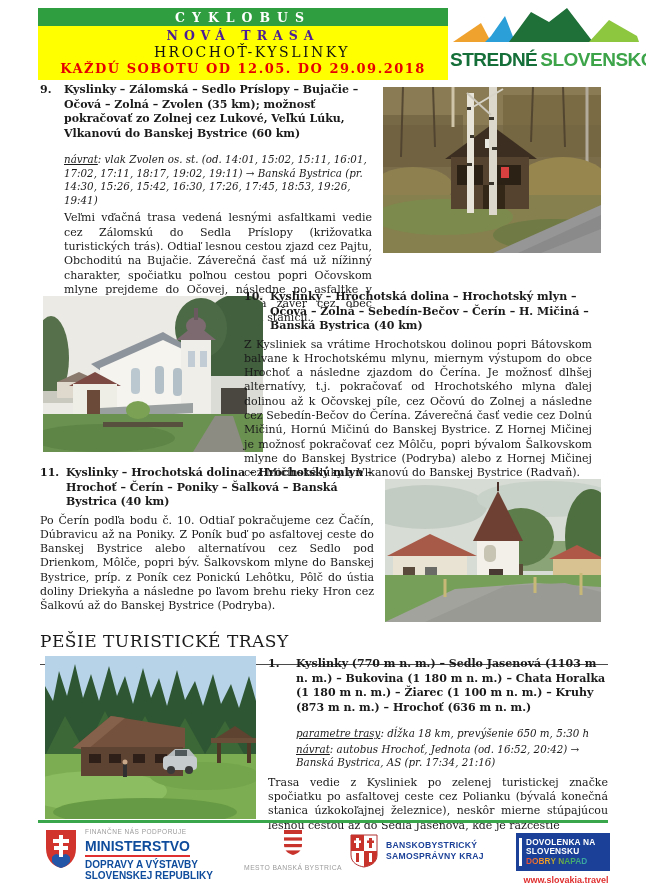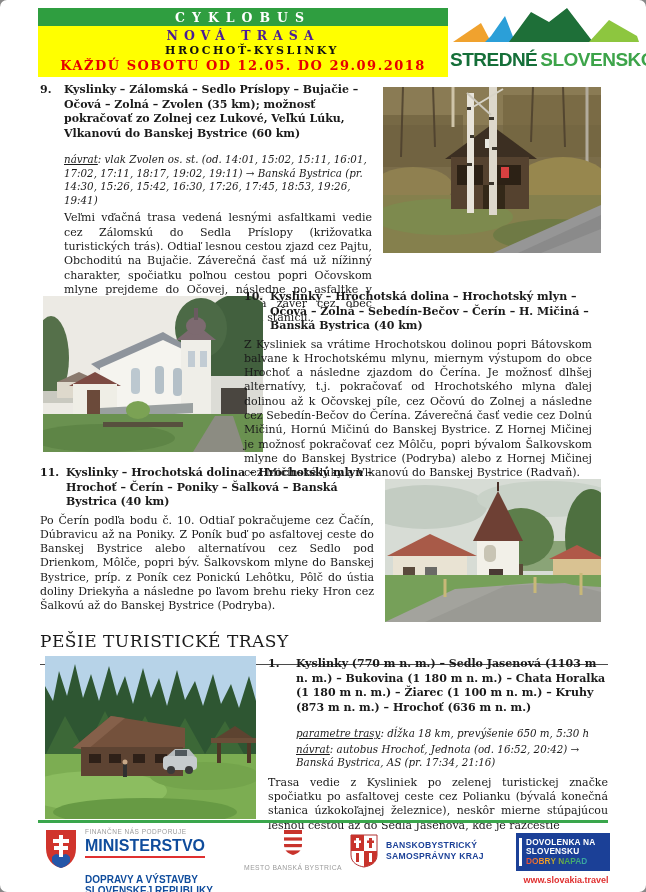--- a/index.html
+++ b/index.html
@@ -1,27 +1,27 @@
 <!DOCTYPE html>
 <html style="--banner-green: #2f9e40; --banner-yellow: #ffff00; --schedule-red: #e60000; --logo-dark-green: #156f39; --logo-light-green: #3da44a; --footer-line-green: #3aa64c; --ministry-blue: #0f4c9c; --footer-gray: #9b9b9b; --travel-red: #e03030; --travel-blue: #1b4097;"><head>
 <meta charset="utf-8">
 <style>
   html,body{margin:0;padding:0;background:#888;}
   .page{
     position:relative;width:646px;height:892px;background:#ffffff;
     font-family:"DejaVu Serif","Liberation Serif",serif;color:#1a1a1a;
-    overflow:hidden;margin:0 auto;border-radius:7px;
+    overflow:hidden;margin:0 auto;
   }
   
   .banner{position:absolute;left:38px;top:8px;width:410px;}
   .banner-green{background:var(--banner-green,#2f9e40);height:18px;line-height:18px;text-align:center;}
   .banner-green span{color:#fff;font-weight:bold;font-size:12.5px;letter-spacing:7px;}
   .banner-yellow{background:var(--banner-yellow,#ffff00);padding:2px 0 4px 0;text-align:center;}
   .b-sub{font-weight:bold;font-size:12.5px;letter-spacing:6px;color:#4c1d95;}
-  .b-route{font-weight:bold;font-size:11px;letter-spacing:2.5px;color:#111;margin-top:1px;margin-left:18px;}
+  .b-route{font-weight:normal;font-size:14px;letter-spacing:2.5px;color:#111;margin-top:1px;margin-left:18px;}
   .b-sched{font-weight:bold;font-size:13px;letter-spacing:1.5px;color:var(--schedule-red,#e60000);margin-top:1px;}
   
   .logo{position:absolute;left:450px;top:6px;width:192px;text-align:center;}
   .logo-text{font-family:"Liberation Sans",sans-serif;font-size:19px;letter-spacing:-0.5px;line-height:20px;white-space:nowrap;}
   .logo-text .lg1{font-weight:bold;color:var(--logo-dark-green,#156f39);}
   .logo-text .lg2{font-weight:600;color:var(--logo-light-green,#3da44a);margin-left:3px;}
   
   .sec{position:absolute;}
   .sec-head{display:flex;font-weight:bold;font-size:11px;line-height:1.32;}
   .sec-num{flex:0 0 24px;}
@@ -34,22 +34,22 @@
   .pesie-head{position:absolute;left:40px;top:631px;width:568px;font-weight:normal;font-size:17px;
     letter-spacing:0.5px;border-bottom:1px solid #4a4a4a;padding-bottom:13px;}
   
   .photo{position:absolute;line-height:0;}
   .photo svg{display:block;}
   
   .footline{position:absolute;left:38px;top:820px;width:570px;height:3px;background:var(--footer-line-green,#3aa64c);}
   .flogo{position:absolute;font-family:"Liberation Sans",sans-serif;}
   .f-min{left:44px;top:828px;display:flex;gap:7px;align-items:flex-start;}
   .f-min .pretext{color:var(--footer-gray,#9b9b9b);font-size:6.5px;letter-spacing:0.5px;margin-bottom:2px;}
-  .f-min .m1{color:var(--ministry-blue,#0f4c9c);font-weight:bold;font-size:16px;display:inline-block;
-    border-bottom:2px solid #e03030;padding-bottom:1px;margin-bottom:16px;}
+  .f-min .m1{color:var(--ministry-blue,#0f4c9c);font-weight:bold;font-size:14px;display:inline-block;
+    border-bottom:2px solid #e03030;padding-bottom:1px;margin-bottom:2px;}
   .f-min .m2{color:var(--ministry-blue,#0f4c9c);font-weight:bold;font-size:10px;line-height:11px;}
   .f-city{left:238px;top:829px;width:110px;text-align:center;}
   .f-city .shield{display:inline-block;}
   .f-city .lbl{color:var(--footer-gray,#9b9b9b);font-size:6.8px;letter-spacing:0.4px;margin-top:4px;}
   .f-region{left:350px;top:834px;display:flex;gap:8px;align-items:center;}
   .f-region .lbl{color:var(--travel-blue,#1b4097);font-weight:bold;font-size:8.6px;line-height:11px;letter-spacing:0.3px;}
   .f-travel{left:516px;top:833px;width:100px;text-align:center;}
   .travel-box{background:var(--travel-blue,#1b4097);width:94px;height:34px;display:flex;align-items:center;
     padding:2px 0 2px 0;text-align:left;}
   .travel-stripe{width:3px;height:28px;background:#fff;margin:0 4px 0 3px;}

